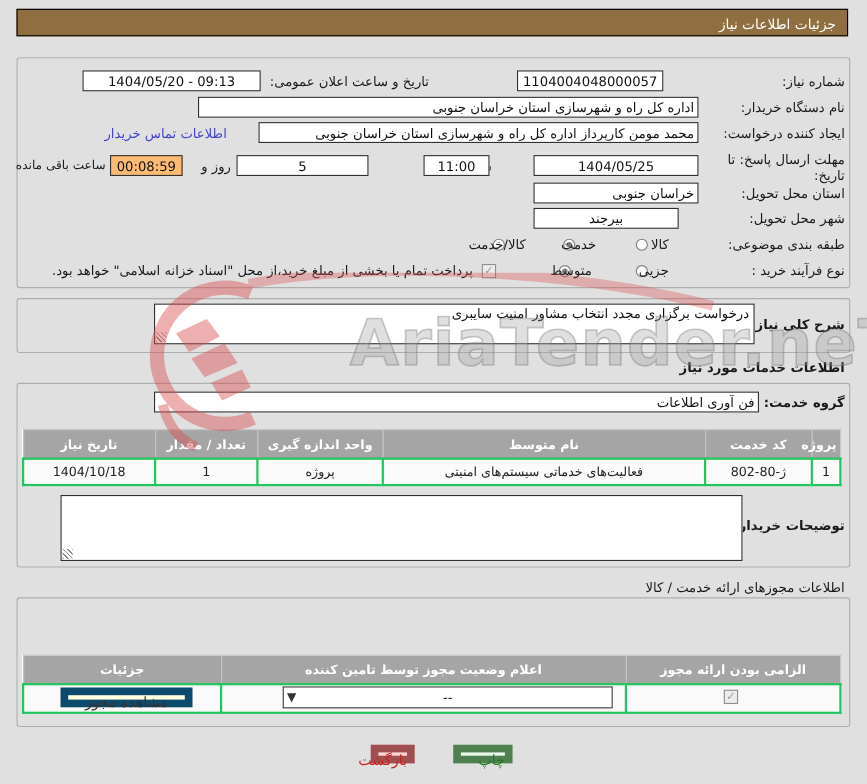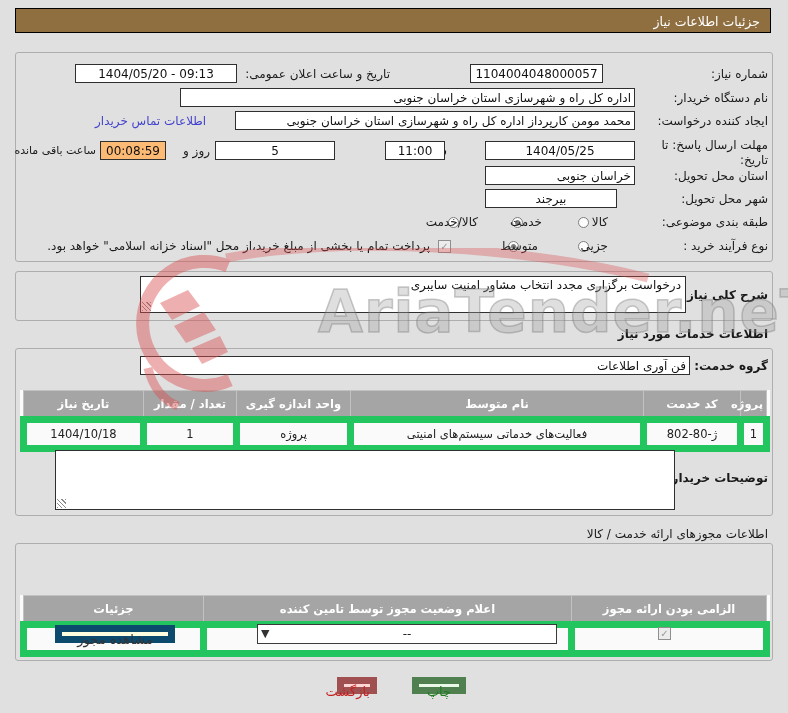--- a/index.html
+++ b/index.html
@@ -46,21 +46,21 @@
   .cbx.on::after{content:'\2713';color:#9a9a9a;font-size:10px;line-height:11px;display:block;}
 
   textarea.ta{
     position:absolute;box-sizing:border-box;border:1px solid #2f2f2f;background:#fff;
     font-family:"DejaVu Sans",sans-serif;font-size:12px;padding:1px 4px;resize:none;overflow:hidden;color:#111;
   }
   .grip{position:absolute;width:9px;height:9px;background:repeating-linear-gradient(45deg,#8a8a8a 0 1px,transparent 1px 3px);}
 
   table.grid{position:absolute;border-collapse:collapse;table-layout:fixed;background:#fbfbfb;font-size:11.5px;}
   table.grid th{background:#a5a5a5;color:#fff;font-weight:bold;border:1px solid #c2c2c2;height:25px;padding:0 3px;}
-  table.grid td{border:7px solid #22c55e;height:22px;text-align:center;padding:0 3px;color:#222;background:#fafafa;overflow:hidden;white-space:nowrap;}
+  table.grid td{border:2px solid #22c55e;height:22px;text-align:center;padding:0 3px;color:#222;background:#fafafa;overflow:hidden;white-space:nowrap;}
   td.ltrcell{direction:ltr;}
 
   .btn{position:absolute;box-sizing:border-box;border:7px solid #0c4a6e;text-align:center;font-size:13px;cursor:pointer;}
   .btn-detail{background:#ffffe0;color:#333;height:18px;line-height:16px;width:120px;}
   .btn-back{background:#ffd6d6;color:#c42222;border-color:#a05050;height:17px;line-height:15px;width:40px;}
   .btn-print{background:#e9f8e9;color:#1d7d1d;border-color:#508050;height:17px;line-height:15px;width:54px;}
 
   .fakeselect{
     position:absolute;box-sizing:border-box;height:20px;border:1px solid #3a3a3a;background:#fff;
     cursor:pointer;
@@ -197,21 +197,21 @@
   </tbody>
     </table>
   <span class="cbx on" style="left:658px;top:627px;"></span>
   <div class="fakeselect" style="left:257px;top:624px;width:300px;">
     <span class="arr">▼</span>
     <span class="val">--</span>
   </div>
   <div class="btn btn-detail" style="left:55px;top:625px;">مشاهده مجوز</div>
 
   <div class="btn btn-back" style="left:337px;top:677px;">بازگشت</div>
-  <div class="btn btn-print" style="left:412px;top:677px;">چاپ</div>
+  <div class="btn btn-print" style="left:412px;top:677px;text-align:right;">چاپ</div>
 
   <div class="wm wm-logo">
     <svg width="560" height="165" viewBox="0 0 560 165" xmlns="http://www.w3.org/2000/svg">
       <g fill="none" stroke="#d94f4f">
         <path d="M120 18 A62 62 0 1 0 122 132" stroke-width="13"></path>
         <path d="M118 10 C 250 -14, 430 2, 540 30" stroke-width="9" opacity="0.8"></path>
         <path d="M40 120 C 45 140, 55 152, 70 158" stroke-width="9"></path>
       </g>
       <g fill="#d94f4f">
         <polygon points="52,55 80,42 92,58 64,72"></polygon>

